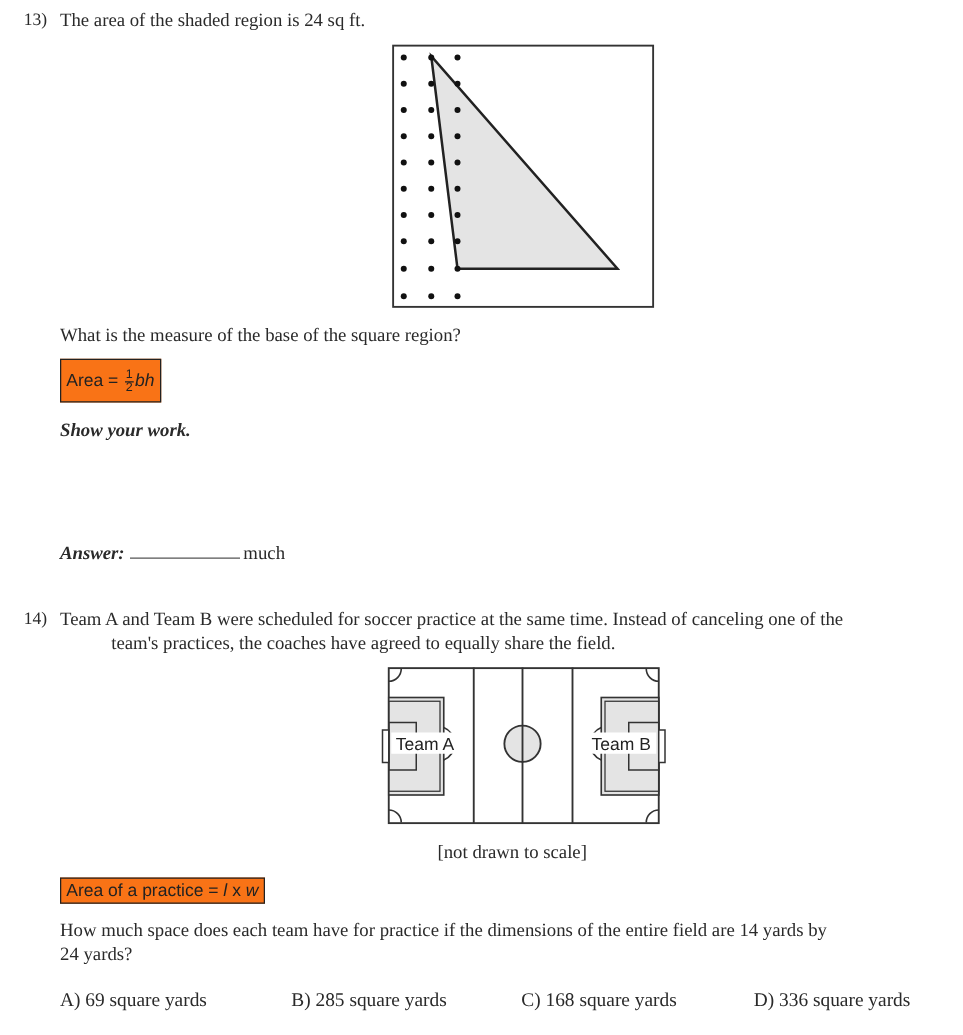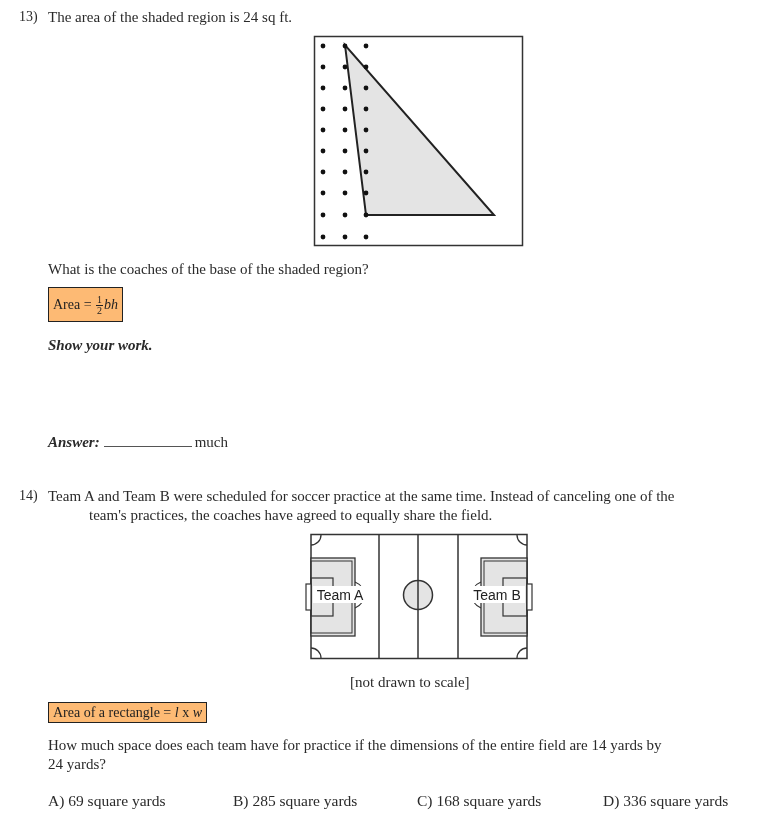--- a/index.html
+++ b/index.html
@@ -5,22 +5,22 @@
     html, body { margin: 0; padding: 0; }
     body {
       width: 770px; height: 828px; background: #ffffff; position: relative; overflow: hidden;
       font-family: "Liberation Serif", serif; color: #2a2a2a;
     }
     .abs { position: absolute; }
     .serif { font-family: "Liberation Serif", serif; font-size: 15px; line-height: 19px; }
     .qnum { font-size: 14px; }
     .bold-italic { font-weight: bold; font-style: italic; }
     .formula-box {
-      border: 1.5px solid #222; font-family: Liberation Serif, serif; font-size: 14px;
-      padding: 0 4px; background: #fdba74; color: #222; white-space: nowrap;
+      border: 1.5px solid #222; font-family: Liberation Sans, sans-serif; font-size: 14px;
+      padding: 0 4px; background: #f97316; color: #222; white-space: nowrap;
     }
     .frac { display: inline-block; vertical-align: middle; text-align: center; font-size: 10px; line-height: 10px; margin: 0 1px; }
     .frac .num { display: block; border-bottom: 1px solid #222; padding: 0 1px; }
     .frac .den { display: block; padding: 0 1px; }
     .ital { font-style: italic; }
     .blank { display: inline-block; width: 88px; border-bottom: 1px solid #555; margin: 0 3px 0 4px; height: 14px; vertical-align: baseline; }
     .choice { position: absolute; top: 792px; font-size: 15.5px; }
     svg text { font-family: "Liberation Sans", sans-serif; }
   </style>
 </head>
@@ -60,21 +60,21 @@
         <circle cx="366" cy="193" r="2.4"></circle>
       <circle cx="323" cy="215" r="2.4"></circle>
         <circle cx="345" cy="215" r="2.4"></circle>
         <circle cx="366" cy="215" r="2.4"></circle>
       <circle cx="323" cy="237" r="2.4"></circle>
         <circle cx="345" cy="237" r="2.4"></circle>
         <circle cx="366" cy="237" r="2.4"></circle>
     </g>
   </svg>
 
-  <span class="abs serif" style="left:48px; top:260px;">What is the coaches of the base of the shaded region?</span>
+  <span class="abs serif" style="left:48px; top:260px;">What is the measure of the base of the square region?</span>
 
   <div class="abs formula-box" style="left:48px; top:287px; height:33px; line-height:33px;">
     <span>Area = </span><span class="frac"><span class="num">1</span><span class="den">2</span></span><span class="ital">bh</span>
   </div>
 
   <span class="abs serif bold-italic" style="left:48px; top:336px;">Show your work.</span>
 
   <div class="abs serif" style="left:48px; top:432px;">
     <span class="bold-italic">Answer:</span><span class="blank"></span><span>much</span>
   </div>
@@ -123,21 +123,21 @@
 
     <rect x="313" y="586" width="53" height="17" fill="#fff"></rect>
     <text x="340" y="600" text-anchor="middle" font-size="14" fill="#222">Team A</text>
     <rect x="470" y="586" width="55" height="17" fill="#fff"></rect>
     <text x="497" y="600" text-anchor="middle" font-size="14" fill="#222">Team B</text>
   </svg>
 
   <span class="abs serif" style="left:350px; top:673px;">[not drawn to scale]</span>
 
   <div class="abs formula-box" style="left:48px; top:702px; height:19px; line-height:19px;">
-    <span>Area of a rectangle = </span><span class="ital">l</span><span> x </span><span class="ital">w</span>
+    <span>Area of a practice = </span><span class="ital">l</span><span> x </span><span class="ital">w</span>
   </div>
 
   <span class="abs serif" style="left:48px; top:736px; white-space:nowrap;">How much space does each team have for practice if the dimensions of the entire field are 14 yards by</span>
   <span class="abs serif" style="left:48px; top:755px;">24 yards?</span>
 
   <div>
     <span class="choice" style="left:48px;">A) 69 square yards</span>
     <span class="choice" style="left:233px;">B) 285 square yards</span>
     <span class="choice" style="left:417px;">C) 168 square yards</span>
     <span class="choice" style="left:603px;">D) 336 square yards</span>

